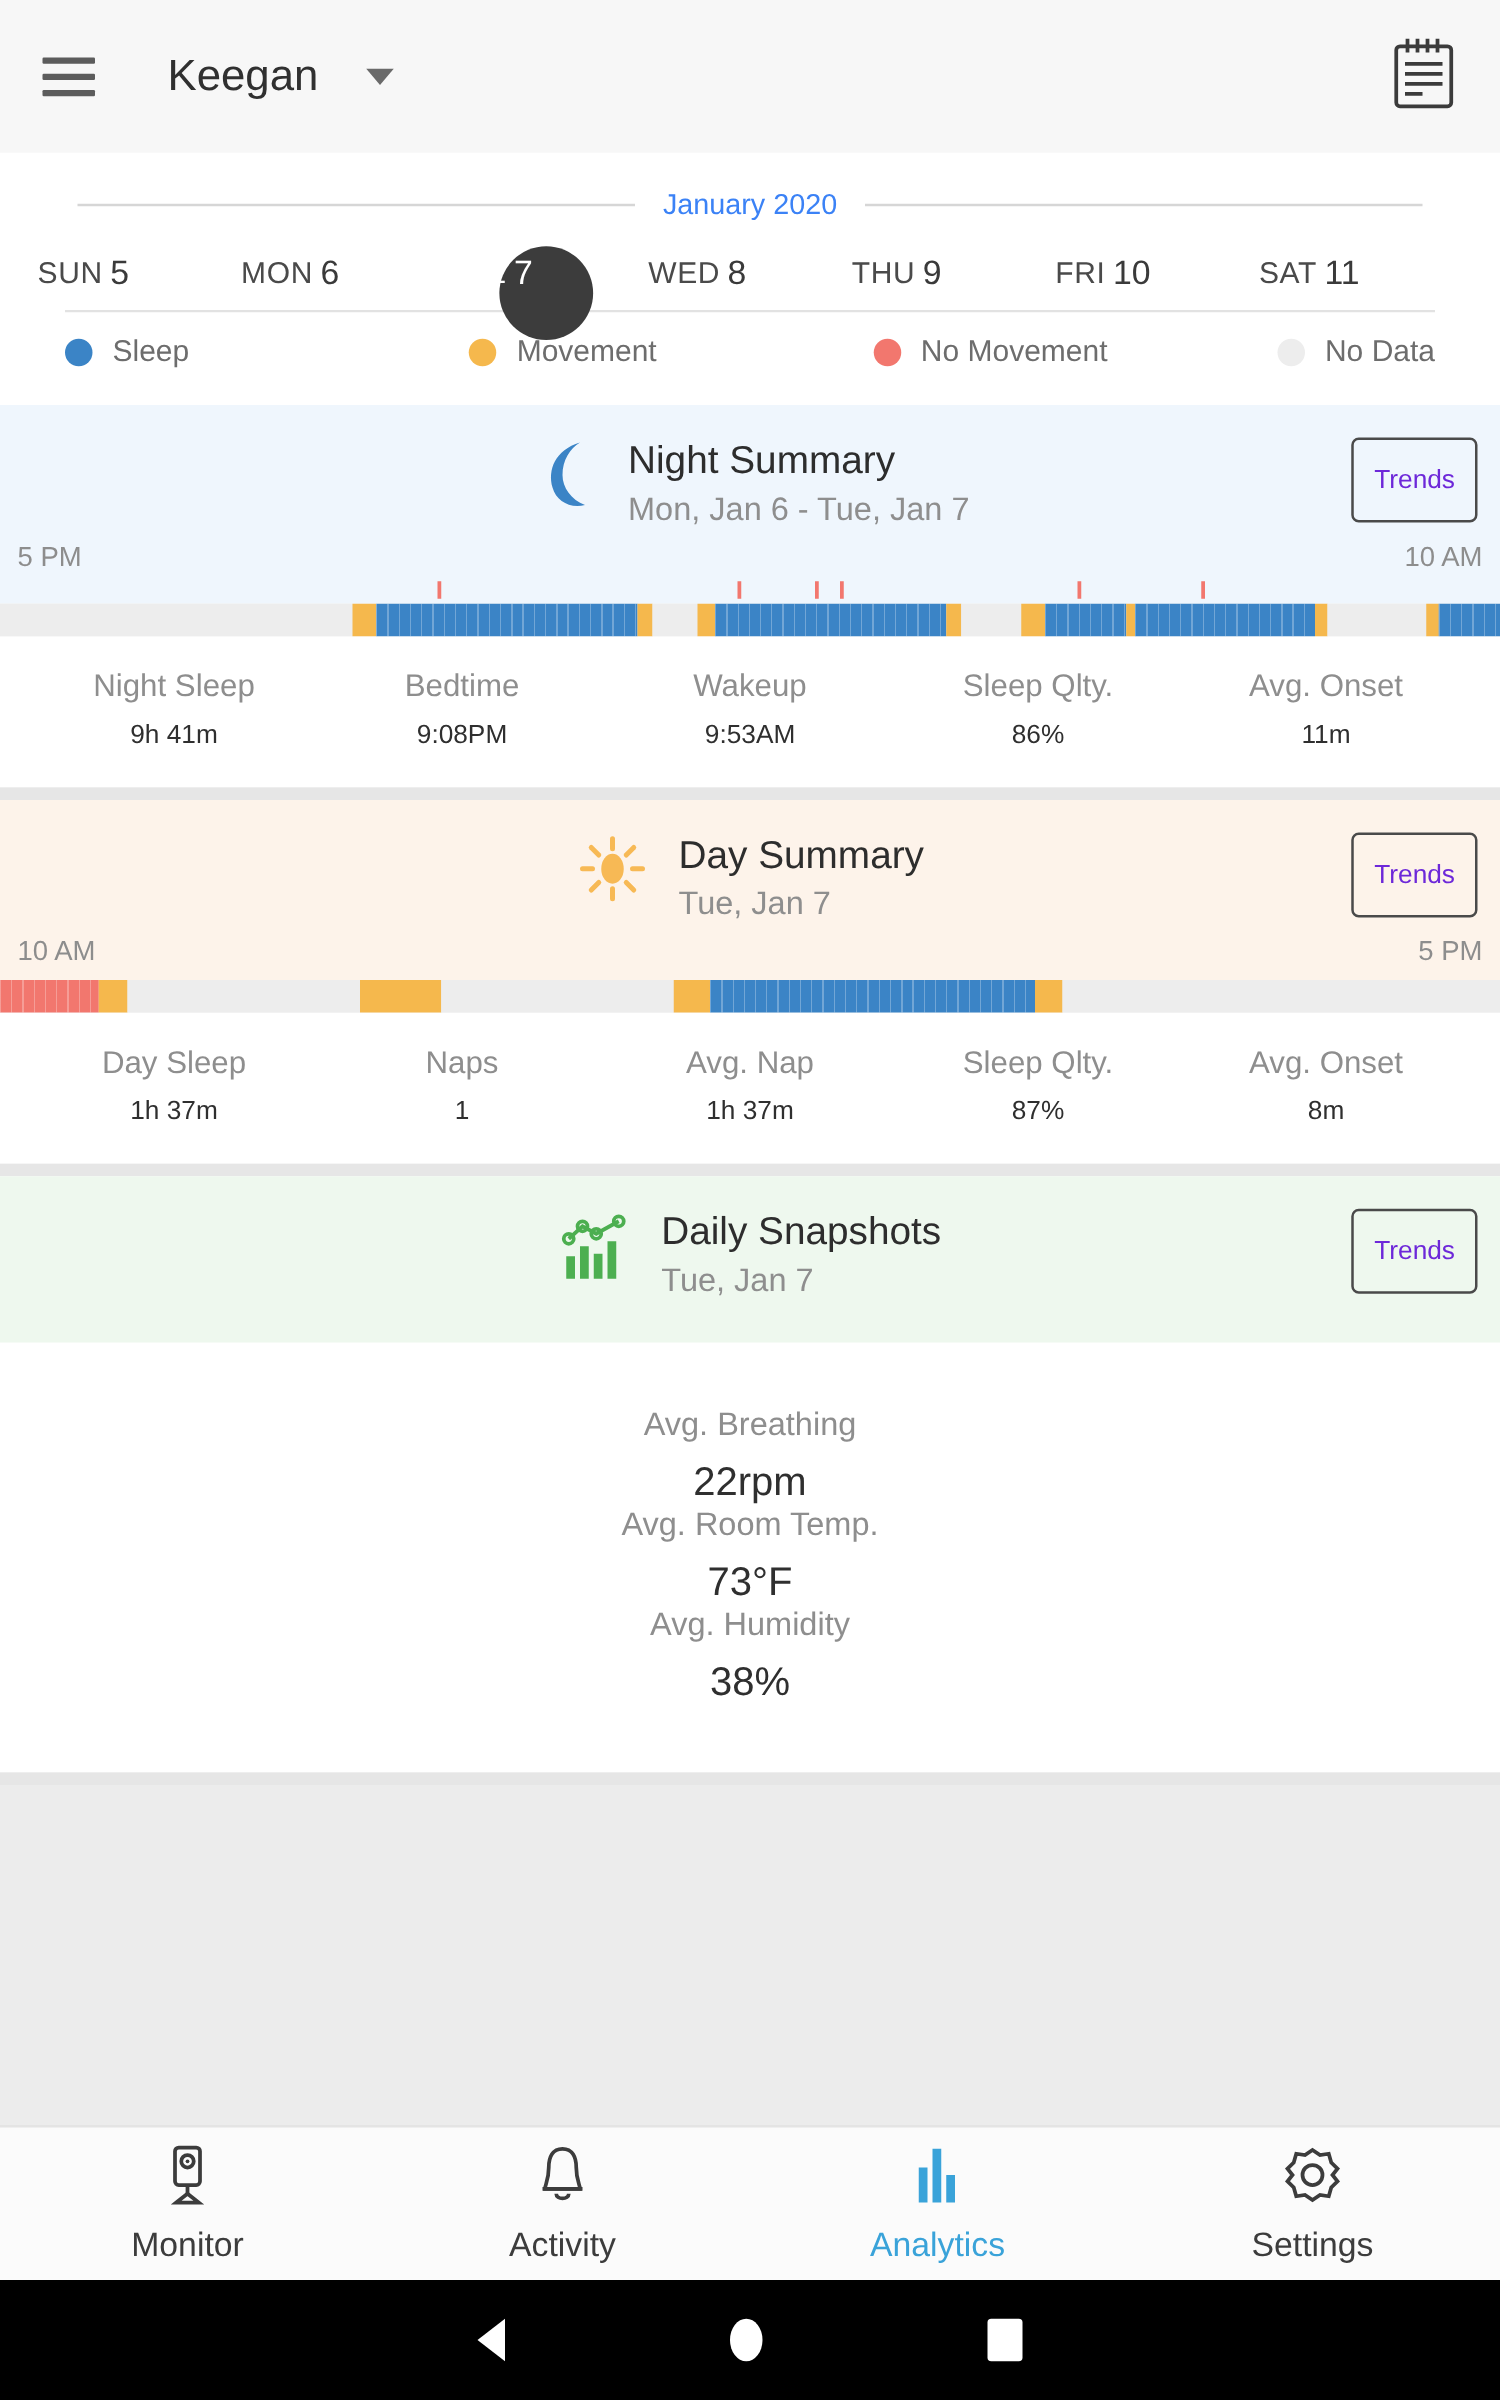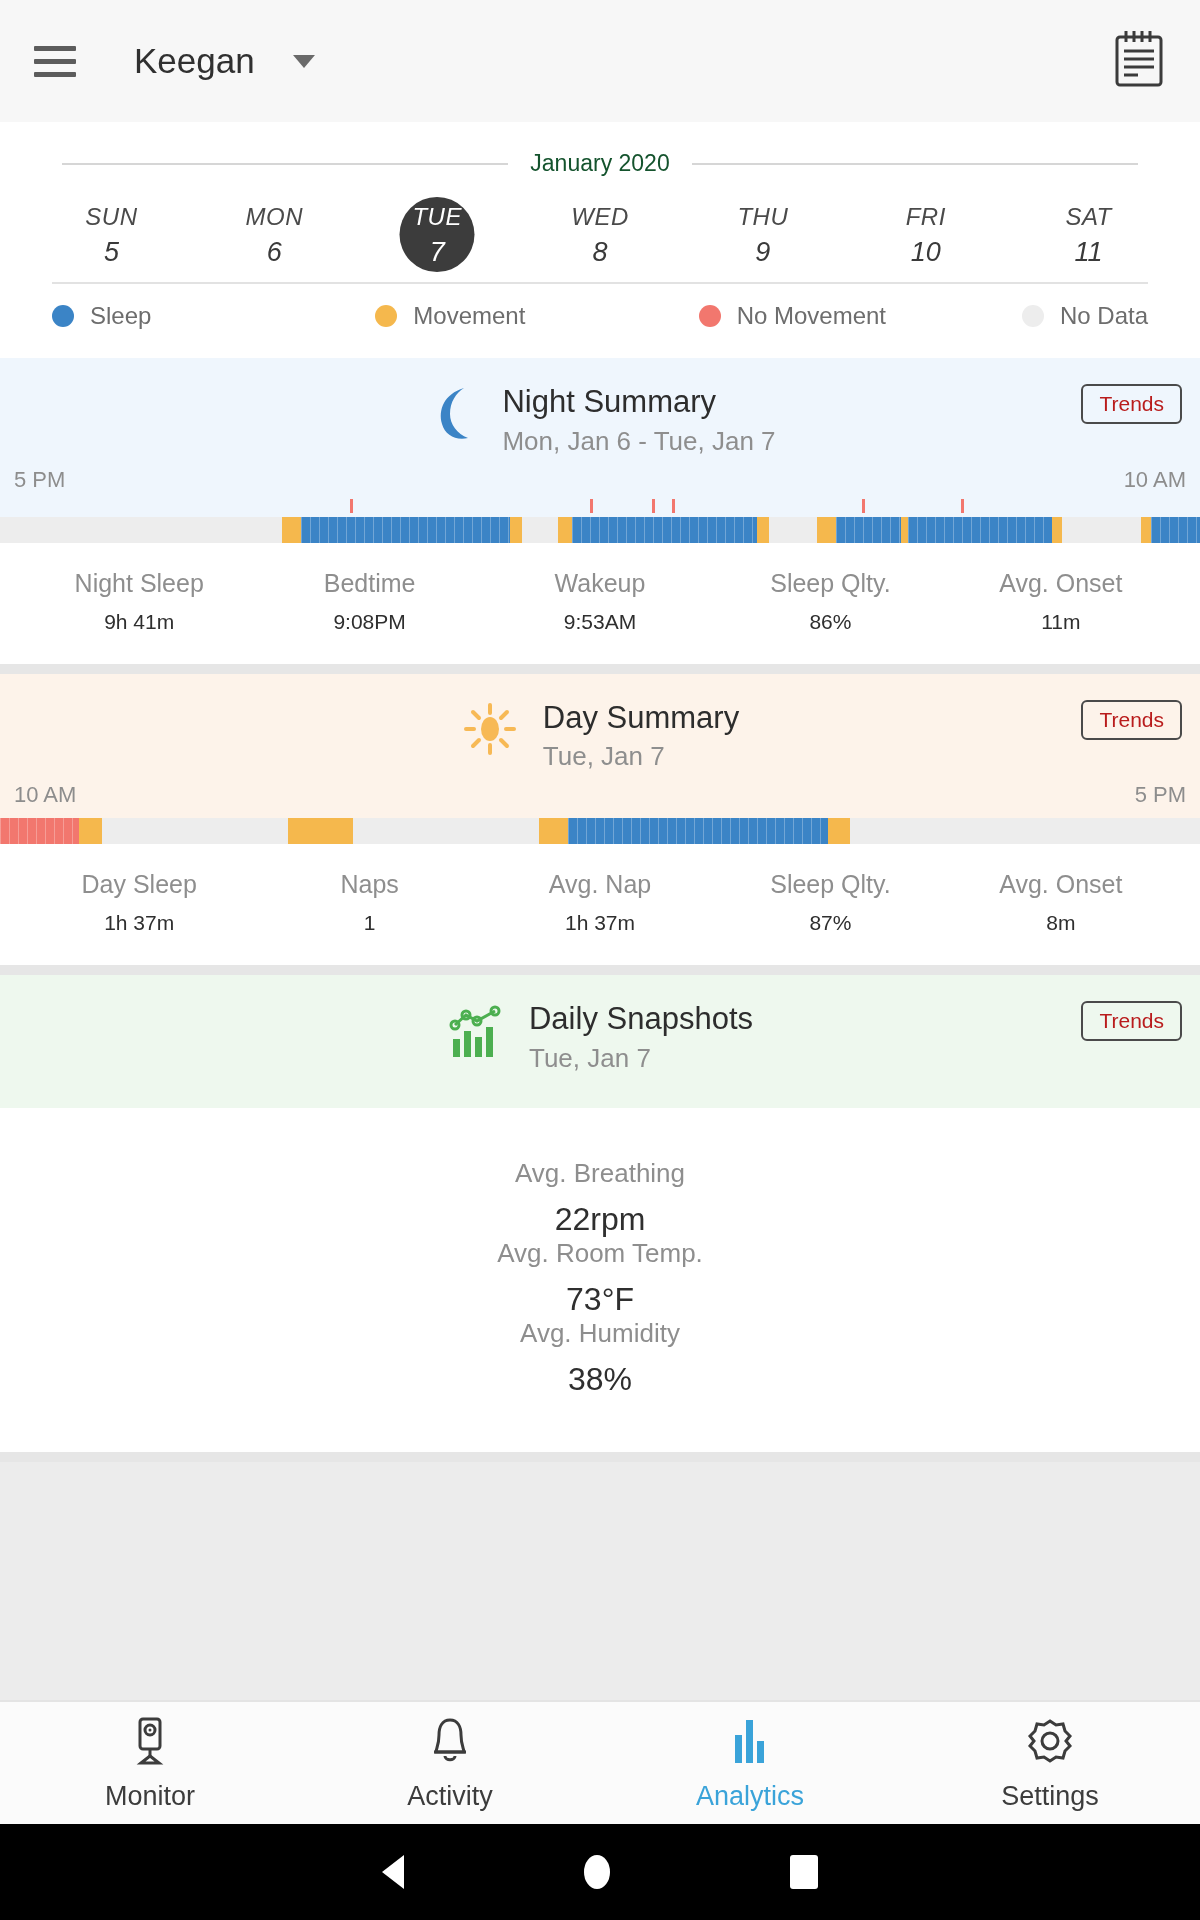--- a/index.html
+++ b/index.html
@@ -40,27 +40,26 @@
     margin-left: 38px; width: 0; height: 0;
     border-left: 11px solid transparent; border-right: 11px solid transparent;
     border-top: 13px solid #6a6a6a;
   }
   .journal-icon { margin-left: auto; }
 
   
   .week-card { background: #ffffff; padding: 0 0 6px 0; }
   .month-row { display: flex; align-items: center; padding: 28px 62px 0 62px; }
   .month-line { flex: 1; height: 2px; background: #d6d6d6; }
-  .month-label { font-size: 23px; color: #14532d; padding: 0 22px; }
+  .month-label { font-size: 23px; color: #3b82f6; padding: 0 22px; }
   .days-row { display: flex; padding: 16px 30px 0 30px; }
   .day-cell {
-    flex: 1; display: flex; flex-direction: column; align-items: center;
+    flex: 1; display: flex; flex-direction: row; align-items: center;
     gap: 6px; padding: 10px 0 14px 0; cursor: pointer;
     position: relative;
-    font-style: italic;
   }
   .day-cell .dow { font-size: 24px; color: #4a4a4a; letter-spacing: .5px; position: relative; z-index: 2;}
   .day-cell .dom { font-size: 27px; color: #3a3a3a; position: relative; z-index: 2;}
   .day-cell.selected::before {
     content: ""; position: absolute; left: 50%; top: 4px;
     transform: translateX(-50%);
     width: 75px; height: 75px; border-radius: 50%; background: #3c3c3c; z-index: 1;
   }
   .day-cell.selected .dow, .day-cell.selected .dom { color: #ffffff; }
   .week-divider { height: 2px; background: #e2e2e2; margin: 0 52px; }
@@ -75,21 +74,21 @@
   
   .gap { height: 10px; background: #e6e6e6; }
   .card { background: #ffffff; }
   .card-head { position: relative; padding: 26px 0 4px 0; }
   .head-center { display: flex; align-items: flex-start; justify-content: center; gap: 24px; }
   .head-text .title { font-size: 31px; color: #2d2d2d; line-height: 1.15; }
   .head-text .subtitle { font-size: 26px; color: #8e8e8e; margin-top: 6px; }
   .trends-btn {
     position: absolute; right: 18px; top: 26px;
     border: 2px solid #4a4a4a; border-radius: 6px;
-    font-size: 21px; color: #b91c1c; padding: 6px 16px; background: transparent; cursor: pointer;
+    font-size: 21px; color: #6d28d9; padding: 20px 16px; background: transparent; cursor: pointer;
     font-family: "Liberation Sans", sans-serif;
   }
   .axis-row { display: flex; justify-content: space-between; padding: 10px 14px 6px 14px; }
   .axis-label { font-size: 22px; color: #8d8d8d; }
   .timeline { height: 26px; width: 100%; display: flex; background: #ededed; position: relative; }
   .tl-seg { height: 100%; }
   .tick-row { height: 14px; position: relative; }
   .tick { position: absolute; top: 0; width: 3px; height: 14px; background: #f2776e; }
   .stats-row { display: flex; padding: 26px 24px 30px 24px; }
   .stat { flex: 1; display: flex; flex-direction: column; align-items: center; gap: 12px; }

